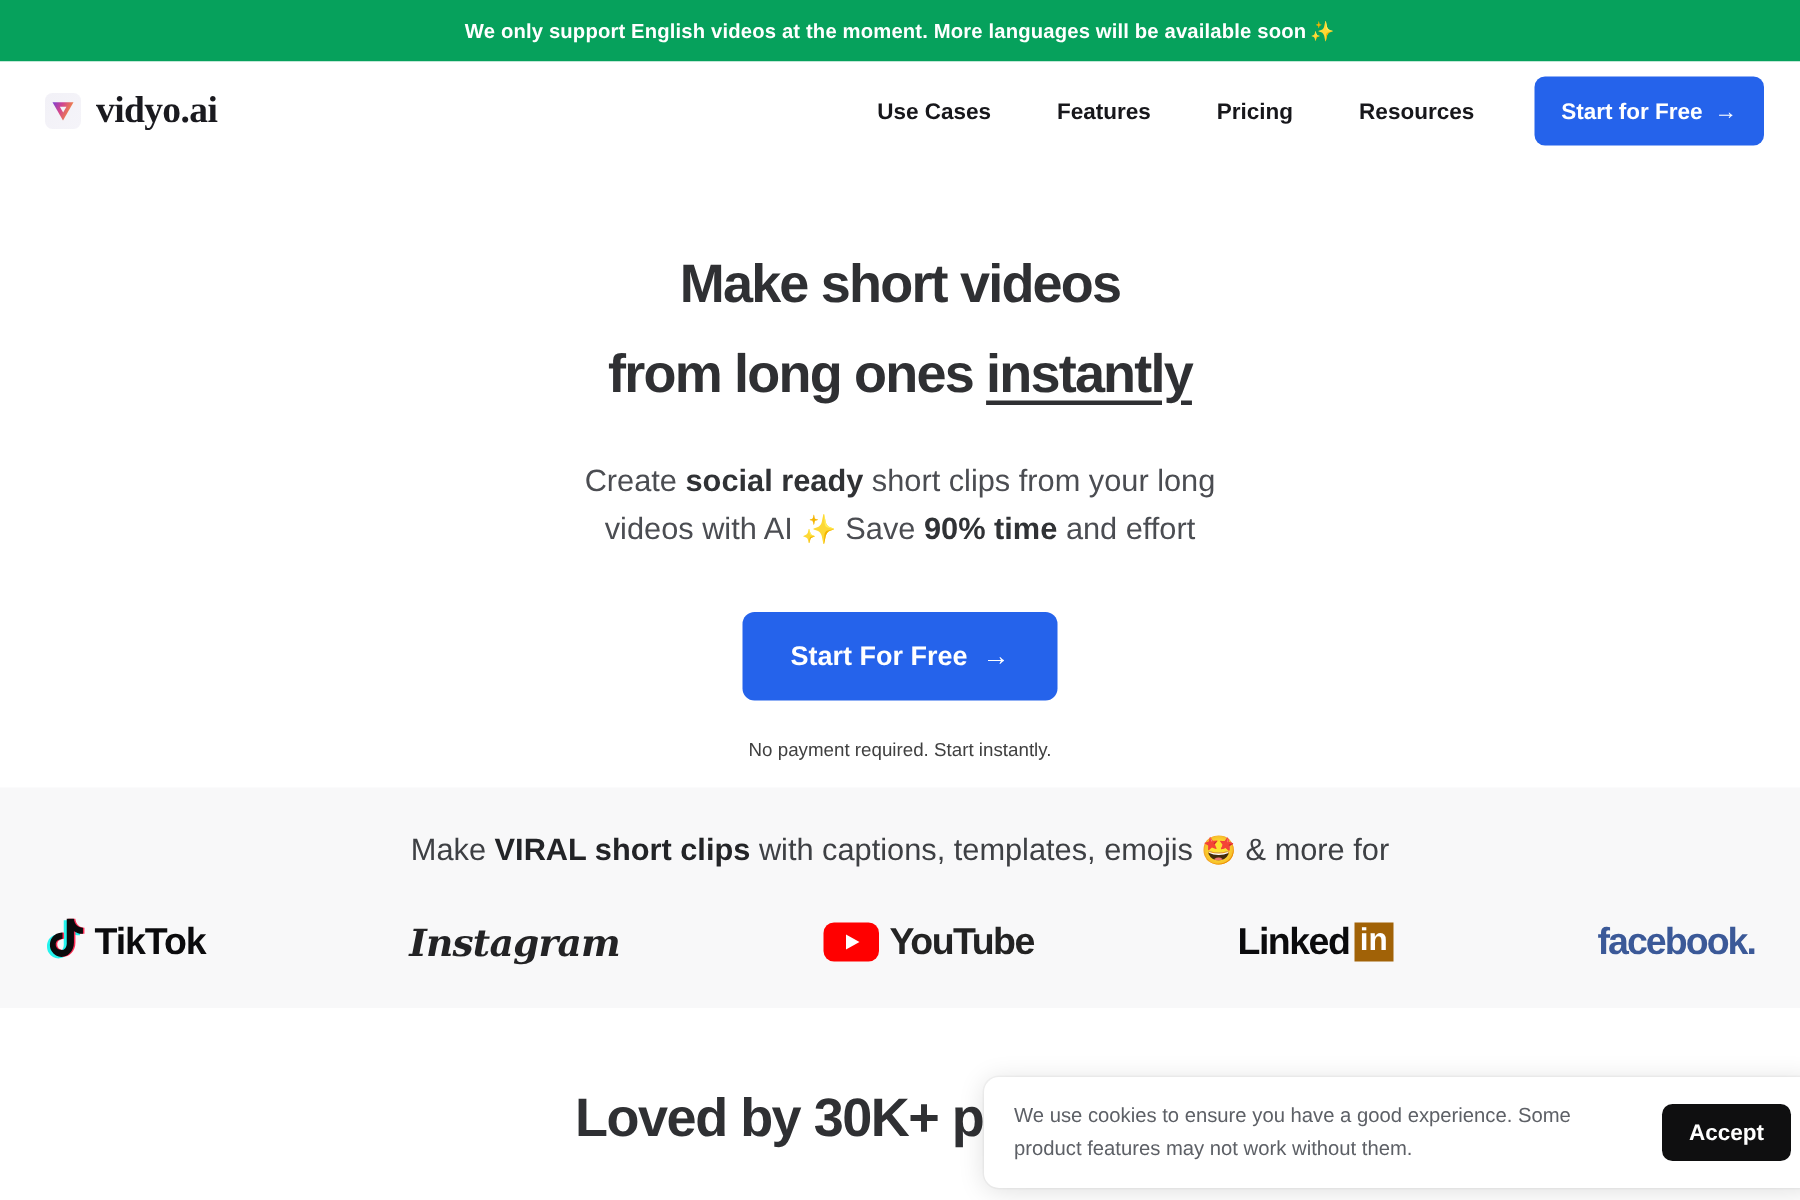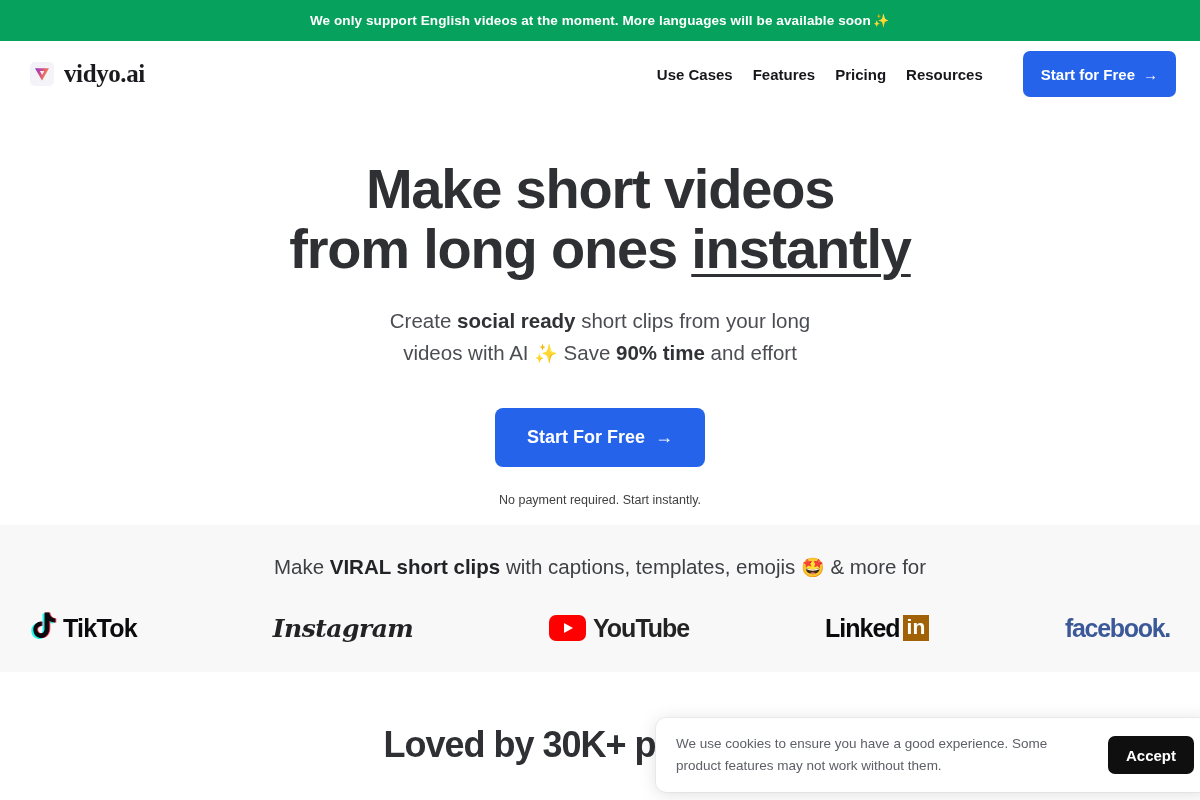--- a/index.html
+++ b/index.html
@@ -52,21 +52,21 @@
     font-size: 25px;
     font-weight: 700;
     color: #1a1a1f;
     letter-spacing: -.4px;
     font-family: Liberation Serif, serif;
   }
 
   .nav {
     display: flex;
     align-items: center;
-    gap: 20px;
+    gap: 44px;
     margin-left: auto;
     margin-right: 40px;
   }
   .nav-item {
     font-size: 15px;
     font-weight: 700;
     color: #17171b;
     cursor: pointer;
     white-space: nowrap;
   }
@@ -90,21 +90,21 @@
   .btn-primary .arrow { font-size: 15px; font-weight: 700; }
 
   
   .hero {
     background: #ffffff;
     padding-top: 52px;
     text-align: center;
     height: 418px;
   }
   .hero h1 {
-    font-size: 56px;
+    font-size: 36px;
     line-height: 60px;
     font-weight: 700;
     color: #2f3033;
     letter-spacing: -1.2px;
   }
   .hero h1 .underline {
     text-decoration: underline;
     text-decoration-thickness: 3px;
     text-underline-offset: 6px;
   }

